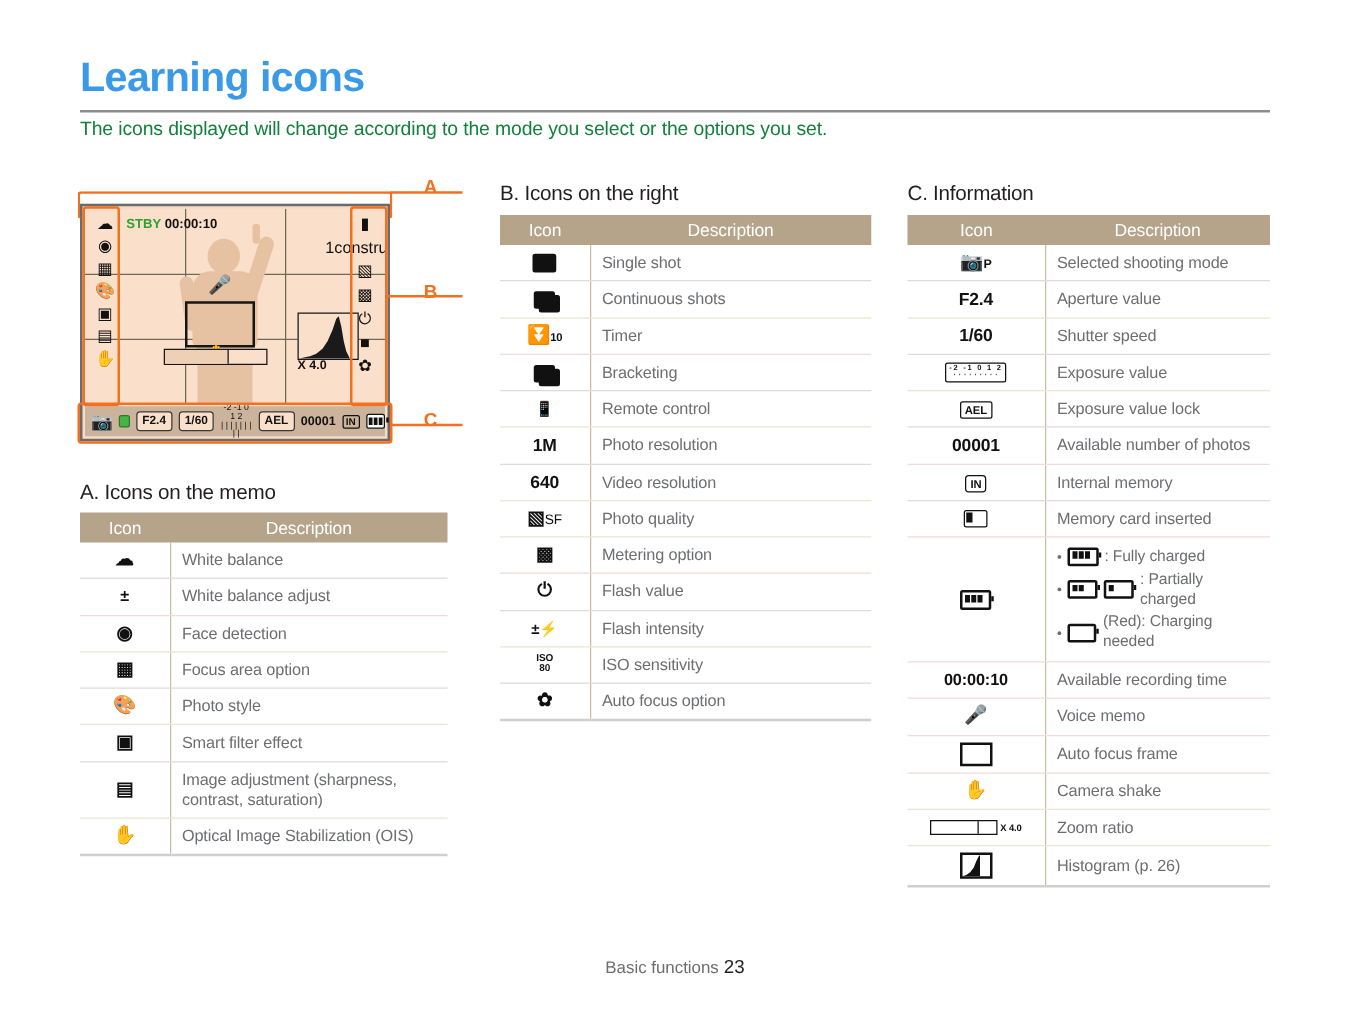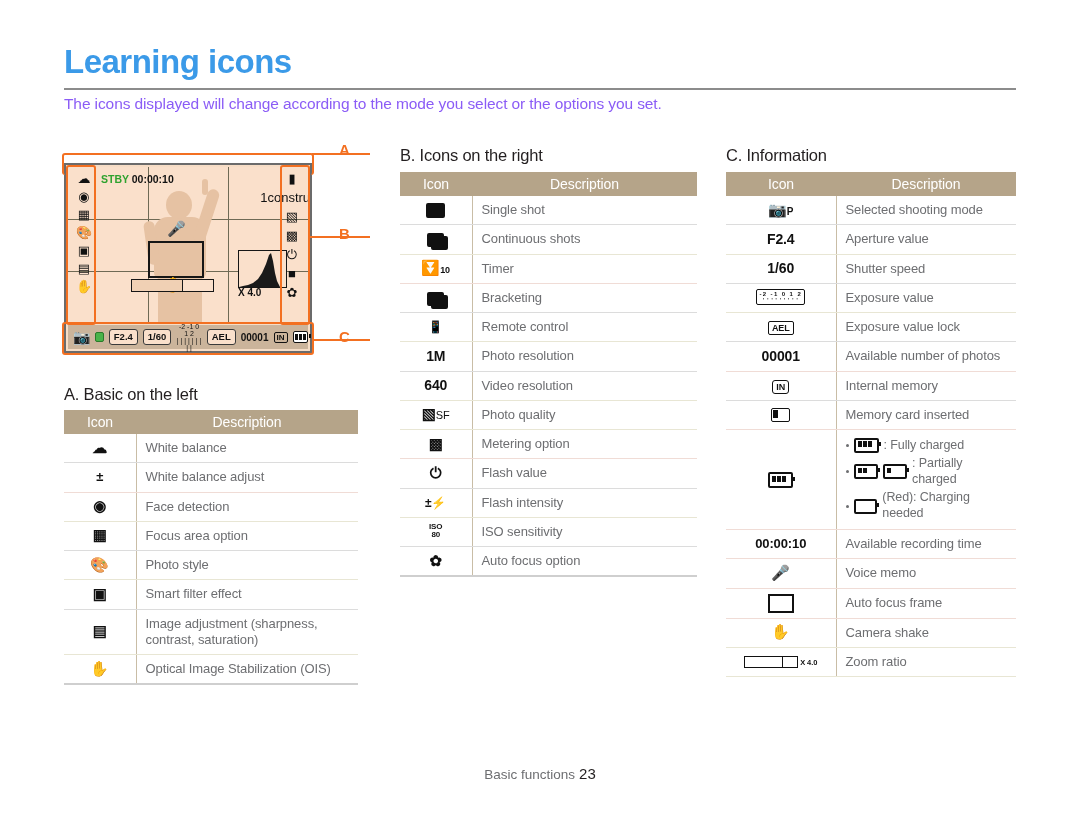--- a/index.html
+++ b/index.html
@@ -19,21 +19,21 @@
     font-size:33px;font-weight:bold;
     color:#3b9ae8;letter-spacing:-0.5px;
     line-height:1;
   }
   .title-rule{
     position:absolute;left:64px;top:88px;width:952px;height:2px;
     background:#8c8c8c;
   }
   .subtitle{
     position:absolute;left:64px;top:95px;width:960px;
-    font-size:15.5px;color:#8b5cf6;letter-spacing:-0.1px;
+    font-size:15.5px;color:#15803d;letter-spacing:-0.1px;
   }
 
   
   .lcd-wrap{position:absolute;left:64px;top:163px;width:248px;height:190px;}
   .lcd{
     position:absolute;left:0;top:0;width:248px;height:190px;
     background:#f6ddc6;border:2px solid #6b6b6b;box-sizing:border-box;
   }
   .lcd-scene{
     position:absolute;left:2px;top:2px;right:2px;bottom:28px;
@@ -251,21 +251,21 @@
     <div class="obox" style="left:2px;top:2px;width:30px;height:160px;"></div>
     <div class="obox" style="left:216px;top:2px;width:30px;height:160px;"></div>
     <div class="call" style="left:246px;top:73px;width:60px;height:2px;"></div>
     <div class="call-label" style="left:275px;top:62px;">B</div>
 
     <div class="obox" style="left:-2px;top:159px;width:252px;height:33px;"></div>
     <div class="call" style="left:248px;top:176px;width:58px;height:2px;"></div>
     <div class="call-label" style="left:275px;top:165px;">C</div>
   </div>
 
-  <div class="sec-h" style="left:64px;top:385px;">A. Basic on the left</div>
+  <div class="sec-h" style="left:64px;top:385px;">A. Icons on the memo</div>
   <table class="icn" style="left:64px;top:410px;width:294px;">
     <tbody>
         <tr>
       <th class="ic" style="width:54px;">Icon</th>
       <th>Description</th>
     </tr>
     <tr class="r0">
       <td class="ic"><span class="glyph">☁</span></td>
       <td>White balance</td>
     </tr>
@@ -450,20 +450,30 @@
     <tr class="r2">
       <td class="ic"><span class="glyph">✋</span></td>
       <td>Camera shake</td>
     </tr>
     <tr class="r2">
       <td class="ic" style="padding:5px 2px;">
         <span class="zoomr"><i></i></span><span class="zlabel">X 4.0</span>
       </td>
       <td>Zoom ratio</td>
     </tr>
+    <tr class="last">
+      <td class="ic">
+        <span class="histic">
+          <svg viewBox="0 0 22 17" preserveAspectRatio="none" style="display:block;width:100%;height:100%">
+            <path d="M0,17 L3,16 L6,14 L9,10 L11,5 L13,1 L14,0 L14,17 Z" fill="#111"></path>
+          </svg>
+        </span>
+      </td>
+      <td>Histogram (p. 26)</td>
+    </tr>
   </tbody>
     </table>
 
   <div class="footer">
     <span>Basic functions</span><span class="pg">23</span>
   </div>
 
 </div>
 
 </body></html>

